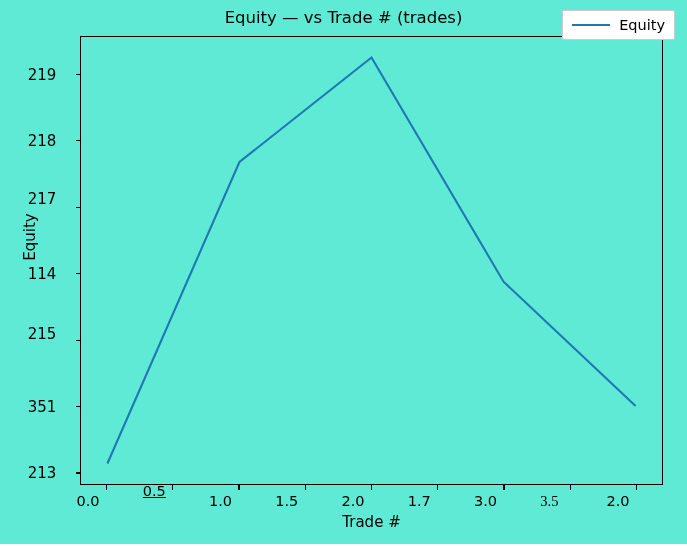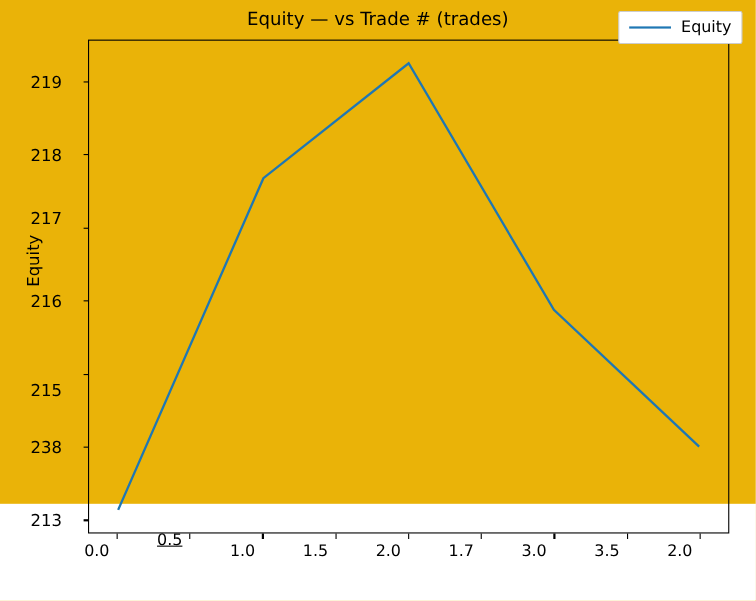--- a/index.html
+++ b/index.html
@@ -10,22 +10,22 @@
   body {
     width: 687px;
     height: 546px;
     font-family: "DejaVu Sans", sans-serif;
     color: #000000;
     overflow: hidden;
   }
   #figure {
     position: relative;
     width: 687px;
-    height: 458px;
-    background: #eab308;
+    height: 544px;
+    background: #5eead4;
   }
   
   #chart-title {
     position: absolute;
     left: 0;
     top: 8px;
     width: 687px;
     text-align: center;
     font-size: 16.5px;
     color: #000000;
@@ -131,30 +131,31 @@
 </style>
 </head>
 <body>
 
 <div id="figure">
 
   <div id="chart-title">Equity — vs Trade # (trades)</div>
 
   <div id="ylabel">Equity</div>
 
+  <div id="xlabel">Trade #</div>
 
   <div id="tick-layer">
       <div class="ytick-mark" style="left: 75.5px; top: 472.494px;"></div>
       <div class="ytick-label" style="right: auto; left: 14px; width: 56px; top: 464.044px;">213</div>
       <div class="ytick-mark" style="left: 75.5px; top: 406.074px;"></div>
-      <div class="ytick-label" style="right: auto; left: 14px; width: 56px; top: 397.624px;">238</div>
+      <div class="ytick-label" style="right: auto; left: 14px; width: 56px; top: 397.624px;">351</div>
       <div class="ytick-mark" style="left: 75.5px; top: 339.654px;"></div>
-      <div class="ytick-label" style="right: auto; left: 14px; width: 56px; top: 346px;">215</div>
+      <div class="ytick-label" style="right: auto; left: 14px; width: 56px; top: 325px;">215</div>
       <div class="ytick-mark" style="left: 75.5px; top: 273.234px;"></div>
-      <div class="ytick-label" style="right: auto; left: 14px; width: 56px; top: 264.784px;">216</div>
+      <div class="ytick-label" style="right: auto; left: 14px; width: 56px; top: 264.784px;">114</div>
       <div class="ytick-mark" style="left: 75.5px; top: 206.814px;"></div>
       <div class="ytick-label" style="right: auto; left: 14px; width: 56px; top: 190px;">217</div>
       <div class="ytick-mark" style="left: 75.5px; top: 140.394px;"></div>
       <div class="ytick-label" style="right: auto; left: 14px; width: 56px; top: 131.944px;">218</div>
       <div class="ytick-mark" style="left: 75.5px; top: 73.9737px;"></div>
       <div class="ytick-label" style="right: auto; left: 14px; width: 56px; top: 65.5237px;">219</div>
       <div class="xtick-mark" style="left: 105.95px; top: 485px;"></div>
       <div class="xtick-label" style="left: 76.5px; width: 60px; top: 493px;">0.0</div>
       <div class="xtick-mark" style="left: 172.2px; top: 485px;"></div>
       <div class="xtick-label" style="left: 142.75px; width: 60px; top: 483px; text-decoration: underline;">0.5</div>
@@ -162,21 +163,21 @@
       <div class="xtick-label" style="left: 209px; width: 60px; top: 493px;">1.0</div>
       <div class="xtick-mark" style="left: 304.7px; top: 485px;"></div>
       <div class="xtick-label" style="left: 275.25px; width: 60px; top: 493px;">1.5</div>
       <div class="xtick-mark" style="left: 370.95px; top: 485px;"></div>
       <div class="xtick-label" style="left: 341.5px; width: 60px; top: 493px;">2.0</div>
       <div class="xtick-mark" style="left: 437.2px; top: 485px;"></div>
       <div class="xtick-label" style="left: 407.75px; width: 60px; top: 493px;">1.7</div>
       <div class="xtick-mark" style="left: 503.45px; top: 485px;"></div>
       <div class="xtick-label" style="left: 474px; width: 60px; top: 493px;">3.0</div>
       <div class="xtick-mark" style="left: 569.7px; top: 485px;"></div>
-      <div class="xtick-label" style="left: 540.25px; width: 60px; top: 493px;">3.5</div>
+      <div class="xtick-label" style="left: 540.25px; width: 60px; top: 493px; font-family: Liberation Serif, serif;">3.5</div>
       <div class="xtick-mark" style="left: 635.95px; top: 485px;"></div>
       <div class="xtick-label" style="left: 606.5px; width: 60px; top: 493px;">2.0</div>
     </div>
 
   <div id="axes">
     <svg id="plot-svg" viewBox="0 0 583 449" preserveAspectRatio="none">
       <polyline id="equity-line" fill="none" stroke="#1f77b4" stroke-width="2.1" stroke-linejoin="miter" stroke-linecap="butt" points="26.50,428.41 159.00,125.53 291.50,20.59 424.00,245.75 556.50,370.62"></polyline>
     </svg>
   </div>
 

